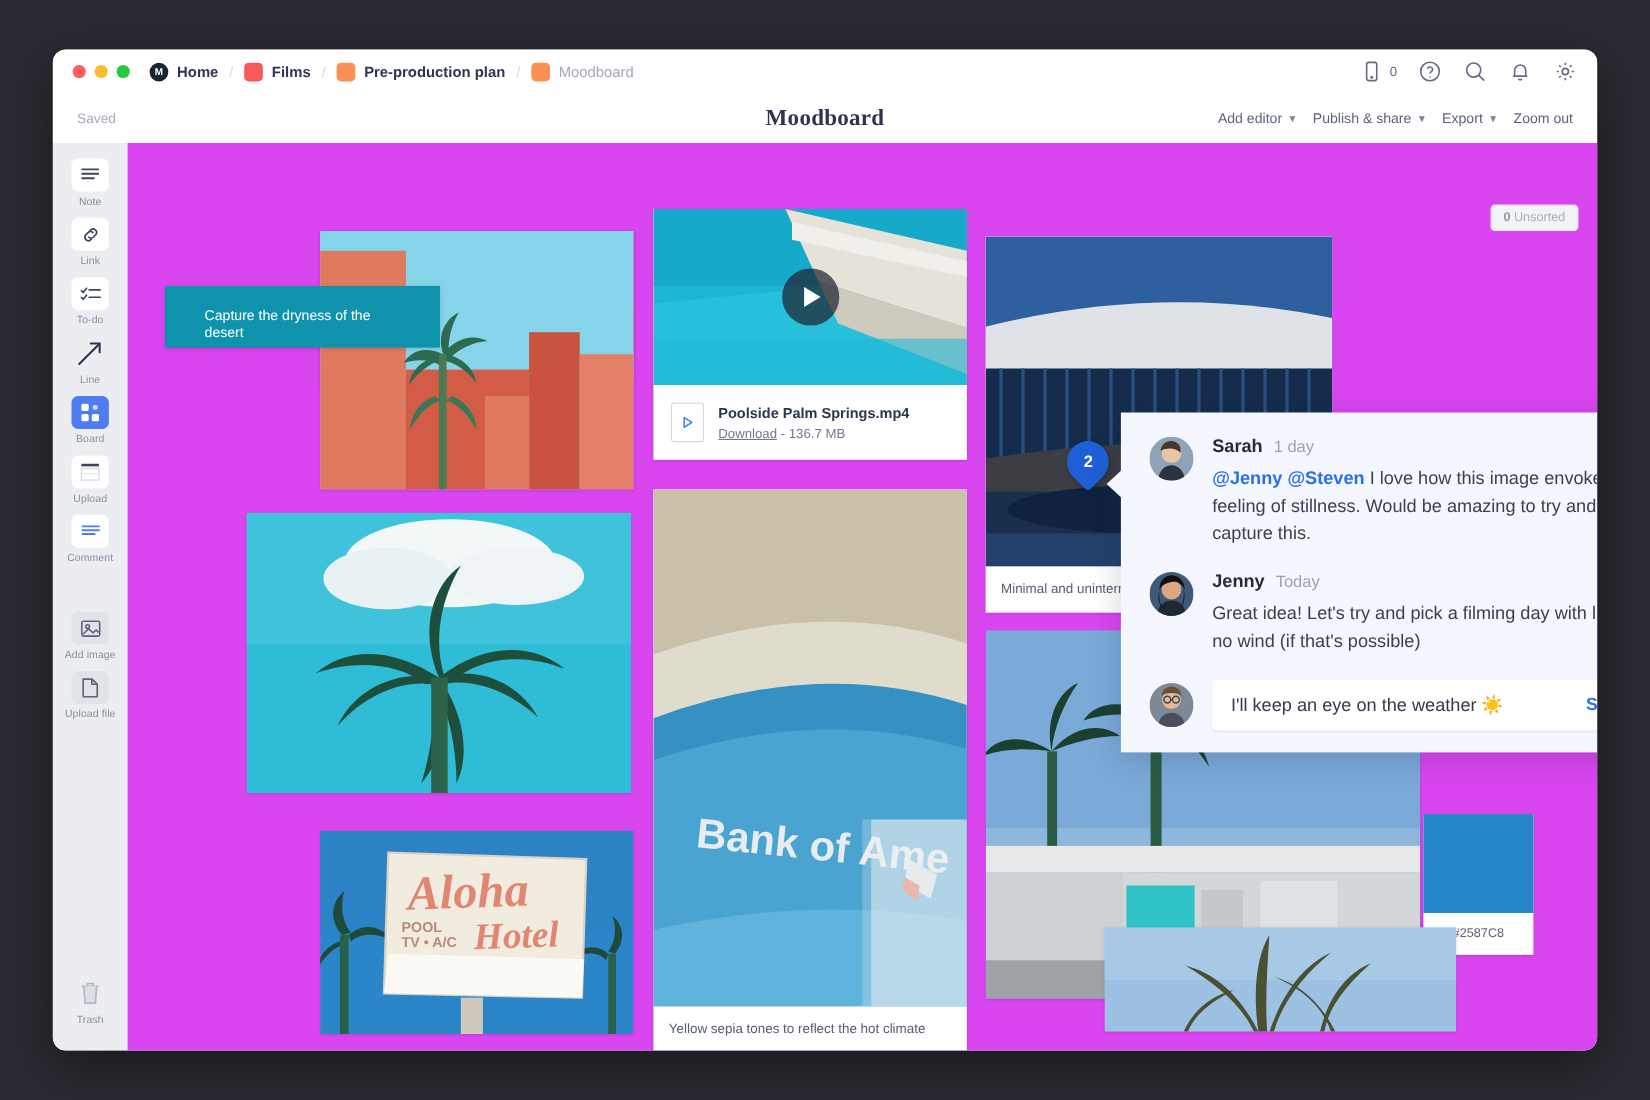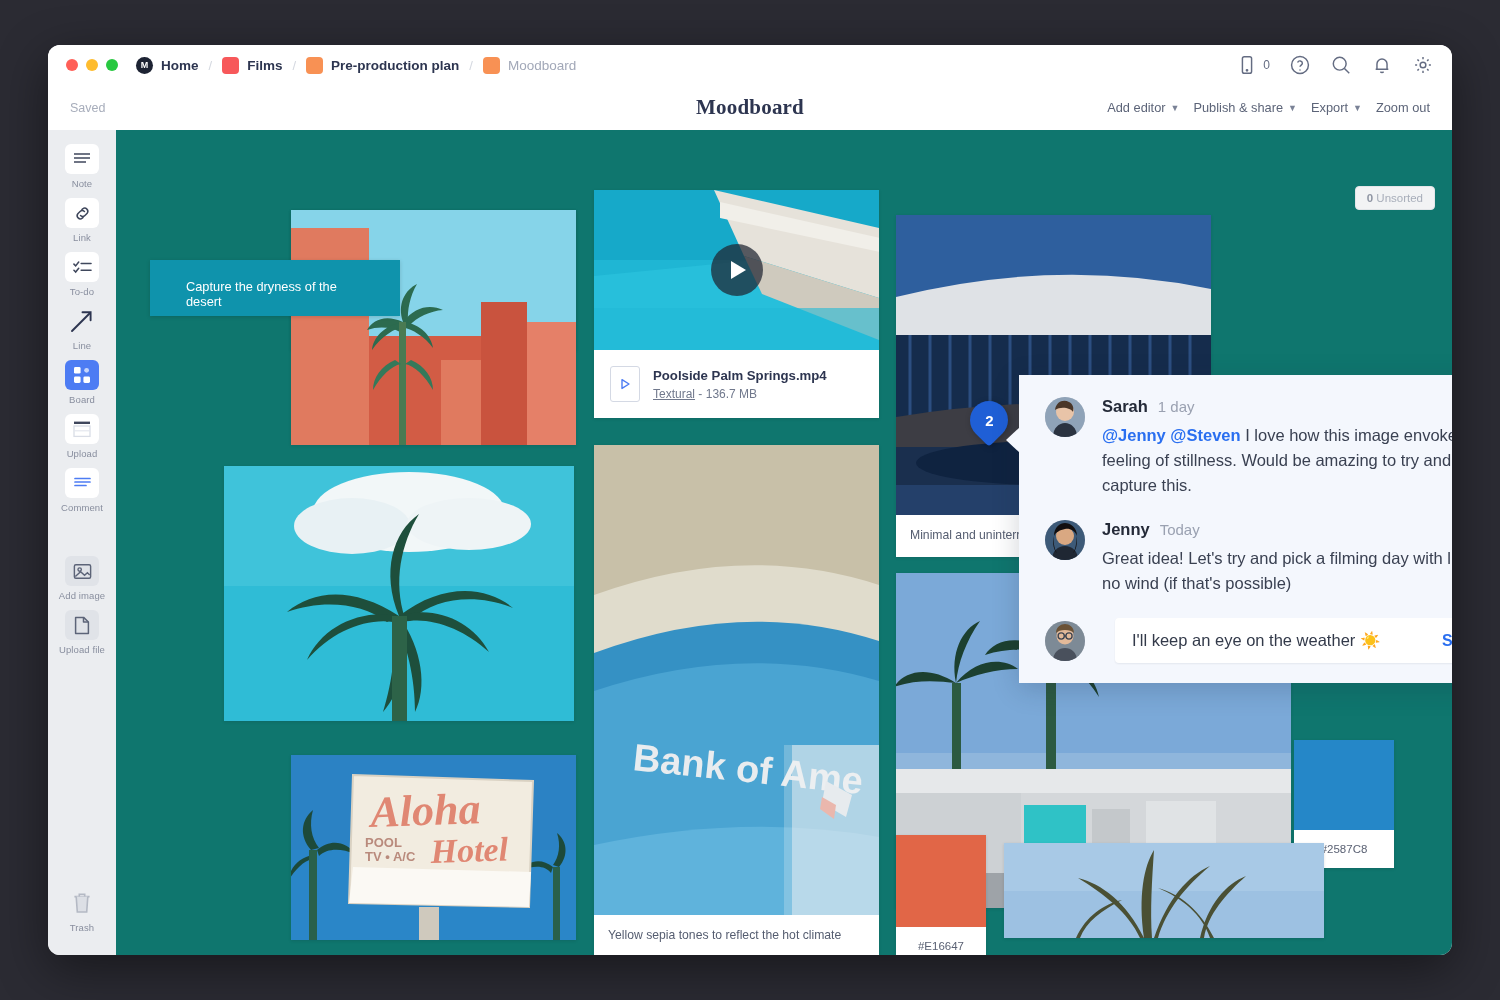--- a/index.html
+++ b/index.html
@@ -86,21 +86,21 @@
   }
   .tool-icon.plain { background: transparent; }
   .tool-icon.active { background: #4d7cf3; color: #fff; }
   .tool-label { font-size: 9.5px; color: #888e9e; margin-top: 4px; letter-spacing: .1px; }
   .tool-sep { flex: 1; }
   #trash-tool { margin-bottom: 22px; }
 
   
   #canvas {
     position: absolute; left: 68px; top: 85px; right: 0; bottom: 0;
-    background: #0f766e; overflow: hidden;
+    background: #d946ef; overflow: hidden;
   }
 
   .card {
     position: absolute; background: #fff;
     box-shadow: 0 1px 3px rgba(20,25,40,.13);
   }
   .photo { position: absolute; overflow: hidden; }
   .cap {
     font-size: 12.2px; color: #555d70; padding: 13px 14px;
     line-height: 1.3;
@@ -188,21 +188,21 @@
     width: 40px; height: 40px; border-radius: 50%; flex: none;
     overflow: hidden; background: #c9ccd4;
   }
   .cmt-body { flex: 1; }
   .cmt-head { display: flex; align-items: center; gap: 10px; margin-bottom: 7px; }
   .cmt-author { font-size: 16.5px; font-weight: bold; color: #242a38; }
   .cmt-time { font-size: 15px; color: #9aa1b1; }
   .cmt-text { font-size: 16.5px; color: #3a4152; line-height: 1.52; }
   .mention { color: #2a6ff0; font-weight: bold; }
 
-  #composer-row { display: flex; gap: 30px; align-items: center; }
+  #composer-row { display: flex; gap: 17px; align-items: center; }
   #composer {
     flex: 1; background: #fff; border-radius: 4px;
     display: flex; align-items: center; padding: 13px 17px;
     box-shadow: 0 1px 2px rgba(20,25,40,.07);
   }
   #composer-text { flex: 1; font-size: 16.5px; color: #333a4a; }
   #send-btn { font-size: 16px; font-weight: bold; color: #2a6ff0; margin-left: 14px; }
 
   
   svg.art { display: block; width: 100%; height: 100%; }
@@ -513,21 +513,21 @@
       </div>
       <div class="file-row">
         <div class="file-ico">
           <svg width="11" height="12" viewBox="0 0 11 12" fill="none" stroke="currentColor" stroke-width="1.4" stroke-linejoin="round">
             <path d="M2 1.6 9 6 2 10.4Z"></path>
           </svg>
         </div>
         <div>
           <div class="file-name">Poolside Palm Springs.mp4</div>
           <div class="file-sub">
-            <u>Textural</u><span> - </span><span>136.7 MB</span>
+            <u>Download</u><span> - </span><span>136.7 MB</span>
           </div>
         </div>
       </div>
     </div>
 
     <div class="card" style="left:478px; top:315px; width:285px;">
       <div style="width:100%; height:470px; overflow:hidden;">
         <svg class="art" viewBox="0 0 285 470" preserveAspectRatio="none">
           <rect width="285" height="470" fill="#c9cfd4"></rect>
           <path d="M0 0 H285 V150 Q150 120 0 190 Z" fill="#c8c0a8"></path>
@@ -594,24 +594,20 @@
         <rect x="0" y="196" width="395" height="24" fill="#e6e8ea"></rect>
         <rect x="0" y="220" width="395" height="84" fill="#d4d7da"></rect>
         <rect x="0" y="220" width="125" height="84" fill="#cdd1d4"></rect>
         <rect x="128" y="232" width="62" height="72" fill="#2fc2c6"></rect>
         <rect x="196" y="236" width="38" height="68" fill="#c4c8cb"></rect>
         <rect x="250" y="228" width="70" height="76" fill="#e0e3e5"></rect>
         <rect x="0" y="300" width="395" height="35" fill="#9ea3a8"></rect>
       </svg>
     </div>
 
-    <div class="swatch-card" style="left:780px; top:705px; width:90px;">
-      <div class="swatch-color" style="height:92px; background:#e16647"></div>
-      <div class="swatch-hex">#E16647</div>
-    </div>
 
     <div class="swatch-card" style="left:1178px; top:610px; width:100px;">
       <div class="swatch-color" style="height:90px; background:#2587c8"></div>
       <div class="swatch-hex">#2587C8</div>
     </div>
 
     <div class="photo" style="left:888px; top:713px; width:320px; height:95px;
          box-shadow:0 1px 3px rgba(20,25,40,.13)">
       <svg class="art" viewBox="0 0 320 95" preserveAspectRatio="none">
         <rect width="320" height="95" fill="#9dc1e2"></rect>

